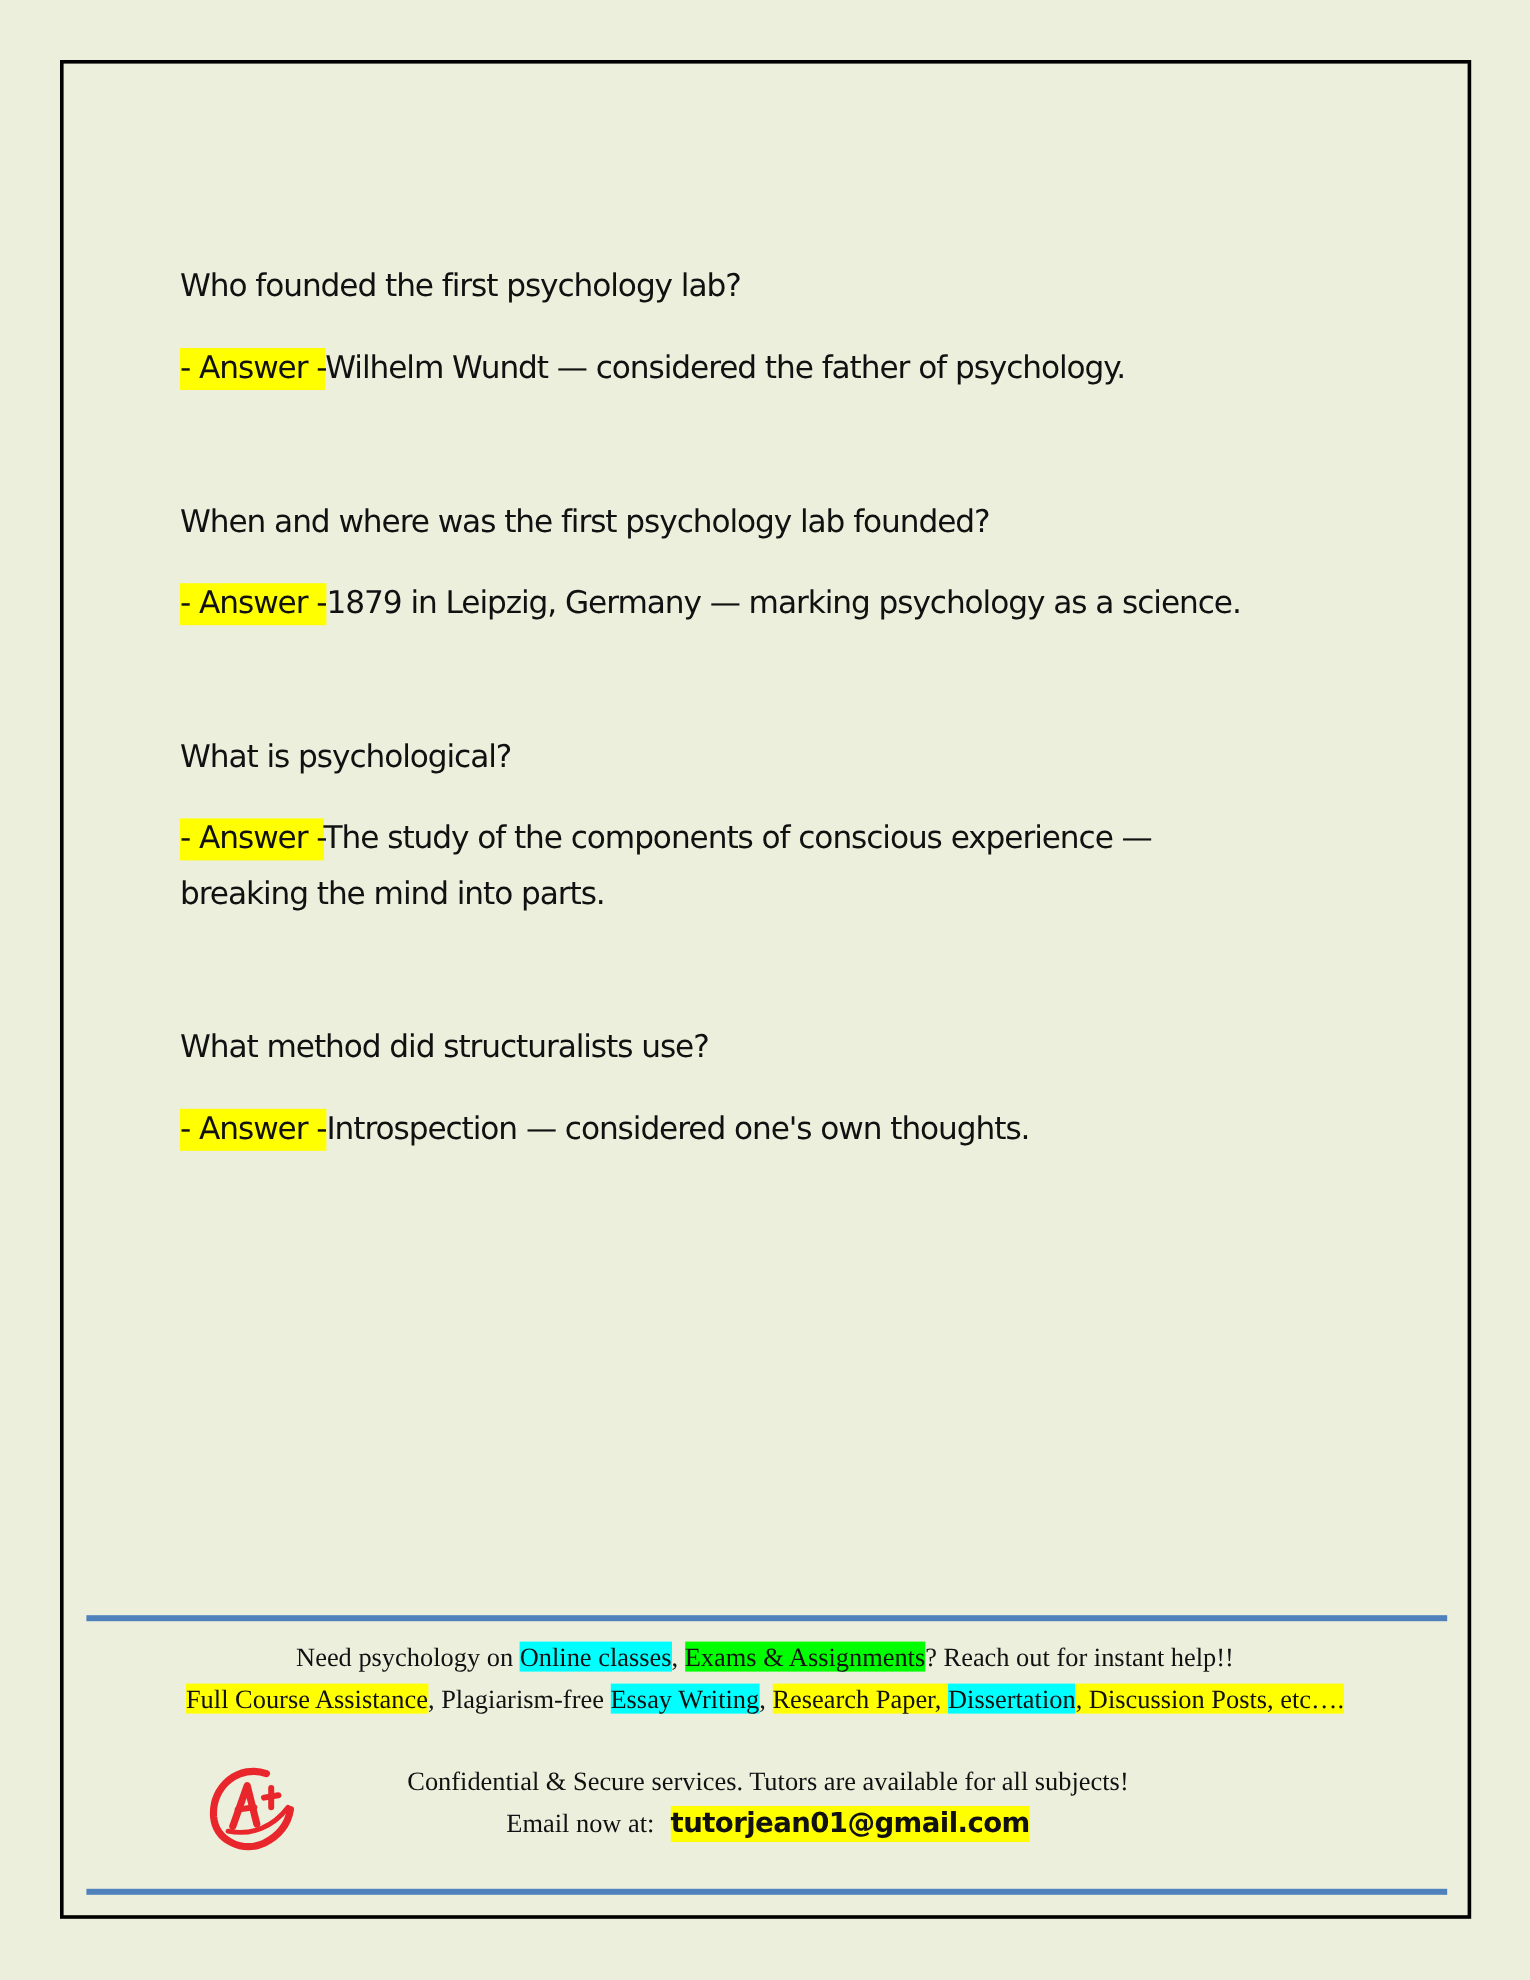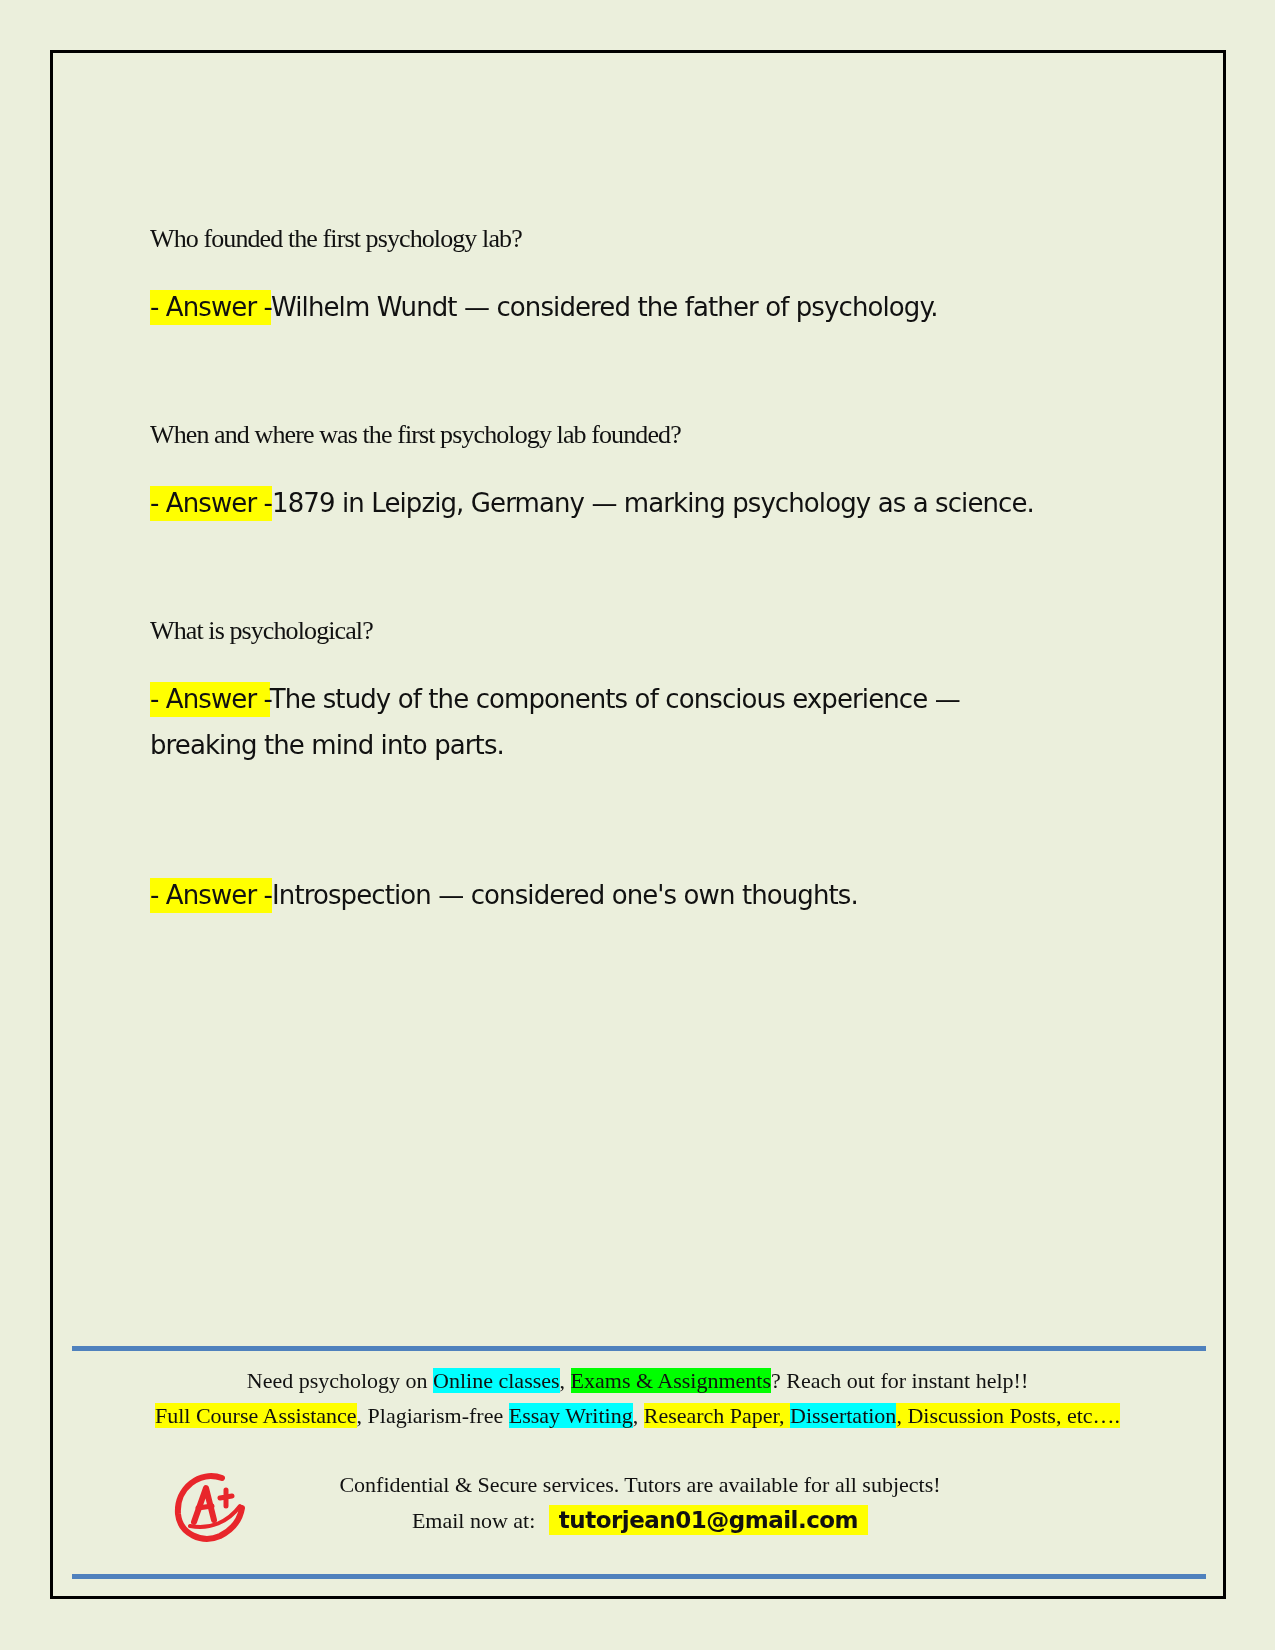--- a/index.html
+++ b/index.html
@@ -31,21 +31,20 @@
       width: 980px;
       font-family: "DejaVu Sans", sans-serif;
       font-size: 26px;
       letter-spacing: -0.9px;
       line-height: 46px;
     }
     .qa-item { margin: 0; }
     .question {
       margin: 0;
       height: 46px;
-      font-family: Liberation Serif, serif;
     }
     .answer {
       margin: 22px 0 0 0;
     }
     .answer-tag {
       background: #ffff00;
       padding: 2px 0 3px 0;
     }
     .qa-gap { height: 82px; }
 
@@ -85,21 +84,21 @@
       line-height: 34px;
     }
     .footer-contact.c1 { top: 1468px; }
     .footer-contact.c2 { top: 1503px; }
     .email {
       font-family: "DejaVu Sans", sans-serif;
       font-weight: bold;
       font-size: 23px;
       letter-spacing: -0.5px;
       background: #ffff00;
-      padding: 2px 10px;
+      padding: 2px 0;
       margin-left: 8px;
     }
     .logo {
       position: absolute;
       left: 170px;
       top: 1468px;
       width: 80px;
       height: 80px;
     }
   </style>
@@ -121,20 +120,21 @@
   </div>
   <div class="qa-gap"></div>
 
   <div class="qa-item">
     <p class="question">What is psychological?</p>
     <p class="answer" style="width:880px"><span class="answer-tag">- Answer -</span><span>The study of the components of conscious experience — breaking the mind into parts.</span></p>
   </div>
   <div class="qa-gap"></div>
 
   <div class="qa-item">
+    <p class="question">What method did structuralists use?</p>
     <p class="answer"><span class="answer-tag">- Answer -</span><span>Introspection — considered one's own thoughts.</span></p>
   </div>
   <div class="qa-gap"></div>
 
 </div>
 
 <div class="divider top"></div>
 
 <div class="footer line1">
   <span>Need psychology on </span><span class="hl-cyan">Online classes</span><span>, </span><span class="hl-green">Exams &amp; Assignments</span><span>? Reach out for instant help!!</span>

